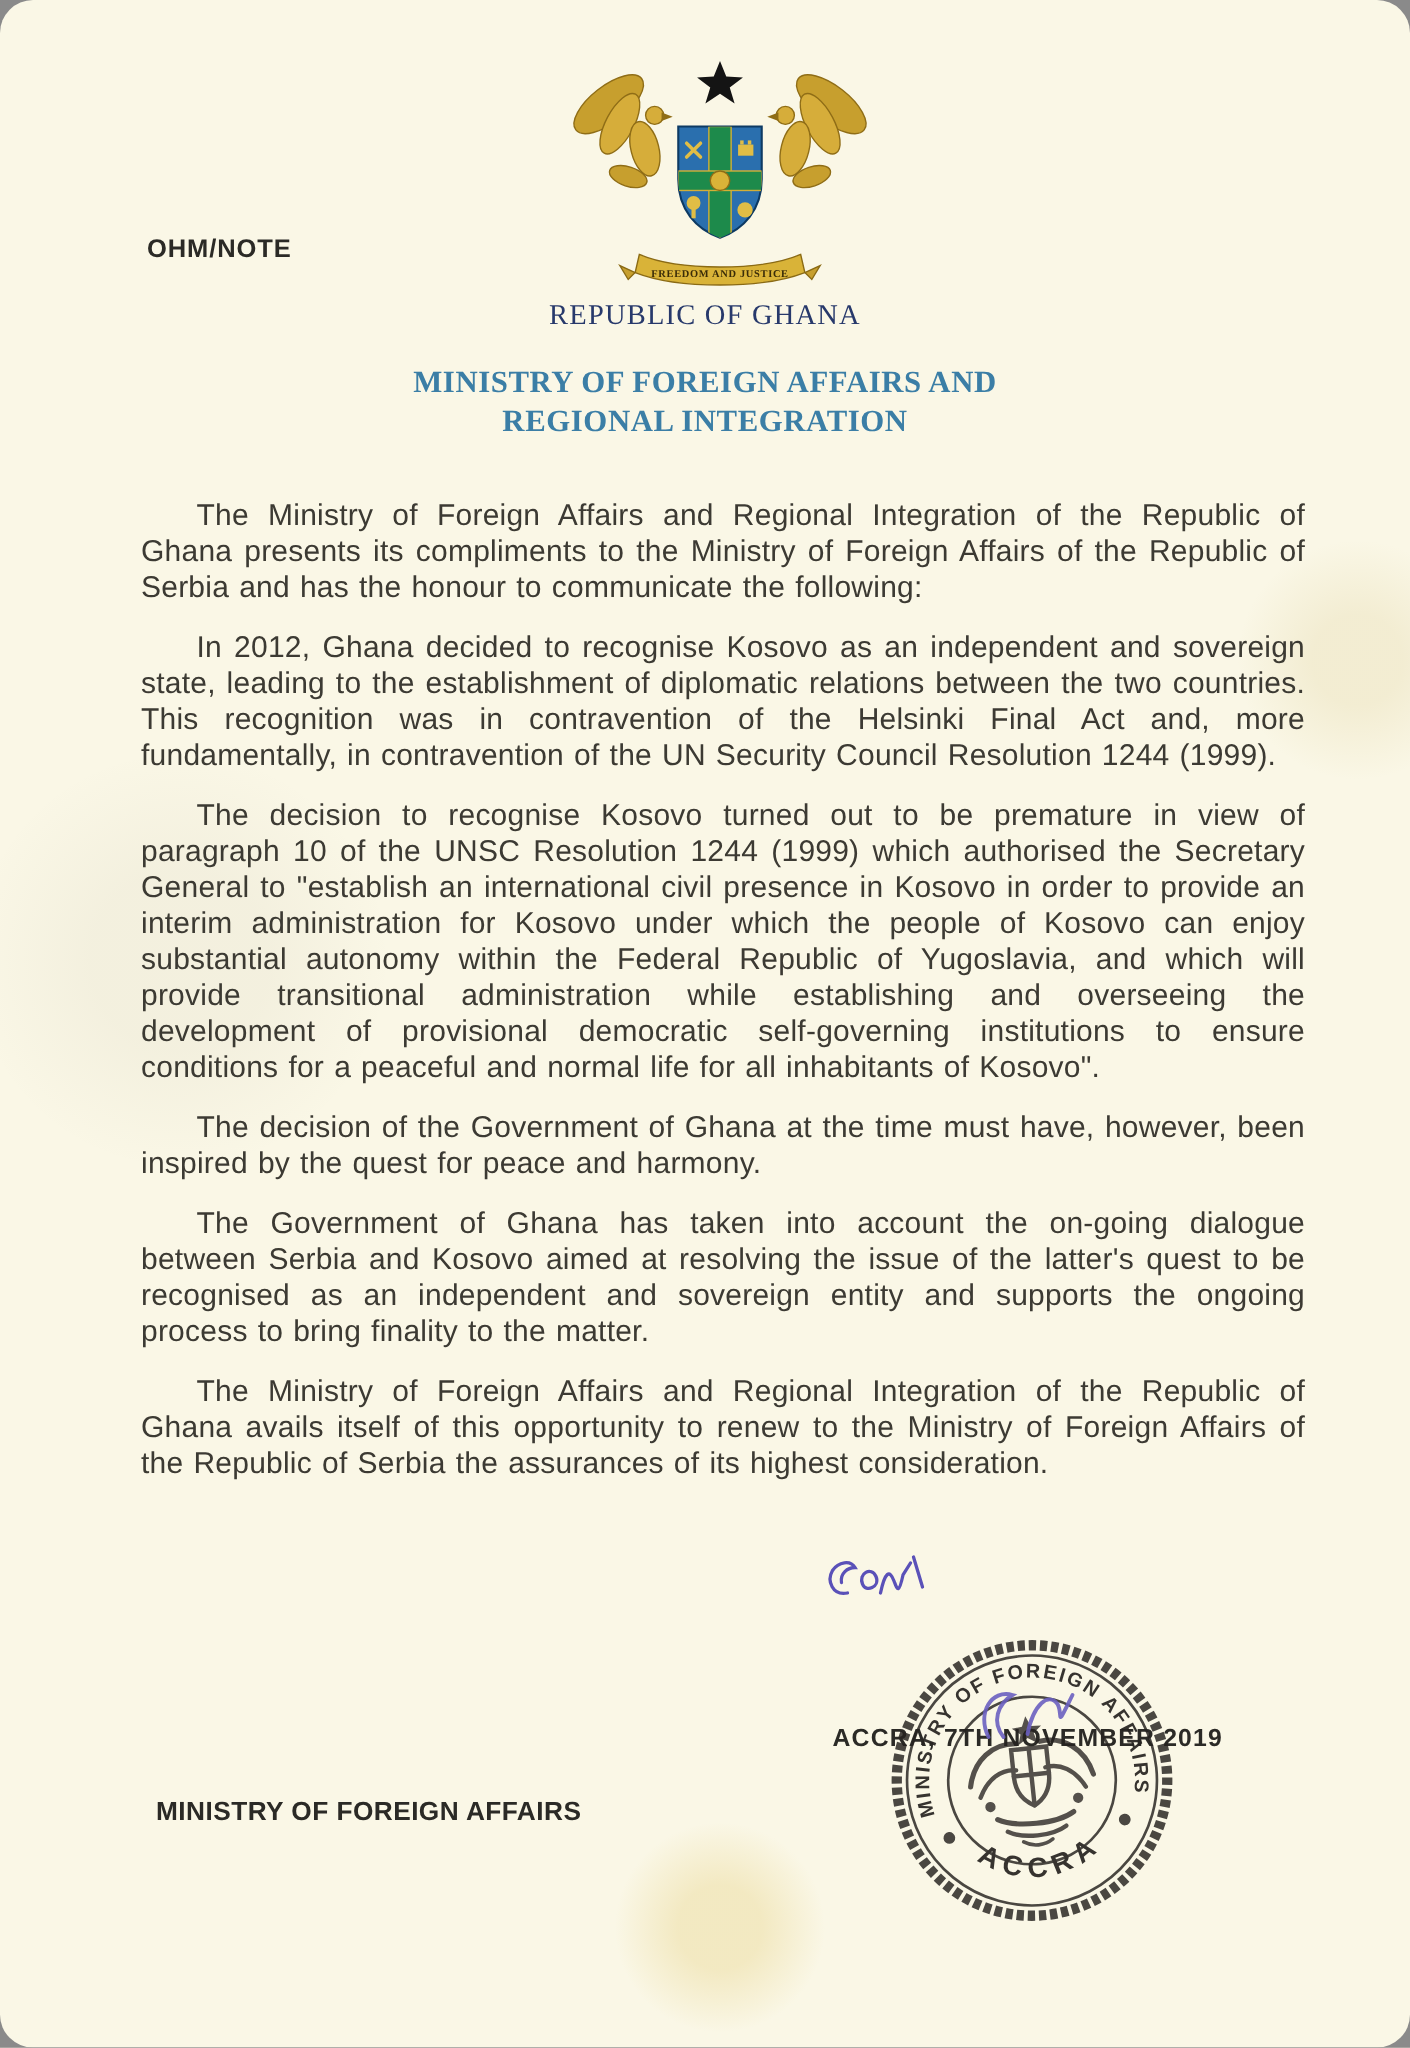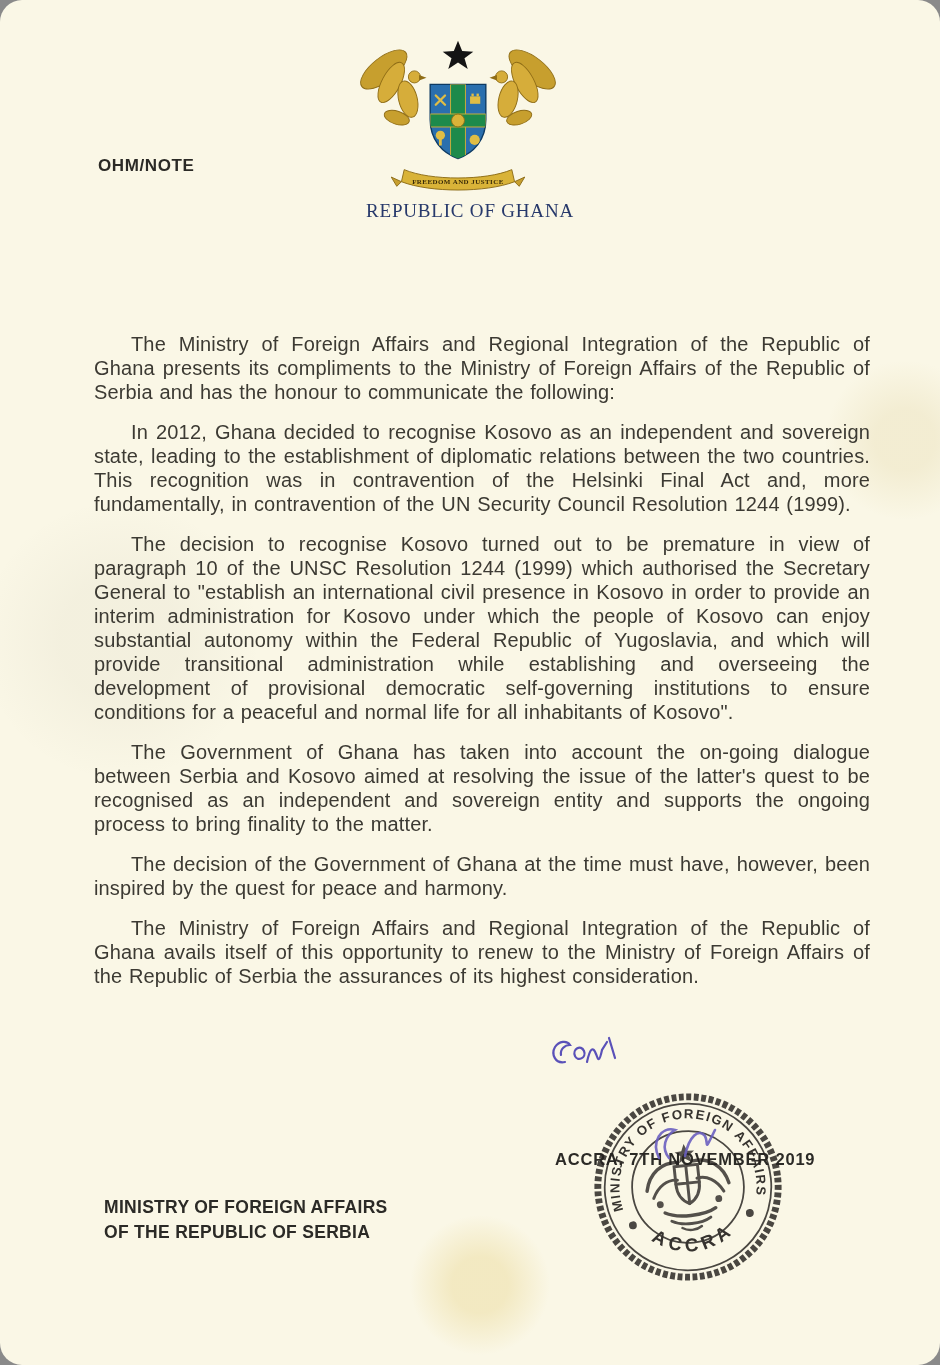--- a/index.html
+++ b/index.html
@@ -11,21 +11,21 @@
       radial-gradient(circle at 905px 440px, rgba(210,190,120,.18) 0 30px, rgba(210,190,120,0) 80px),
       radial-gradient(circle at 120px 640px, rgba(120,110,80,.05) 0 60px, rgba(120,110,80,0) 140px);
     font-family:"Liberation Sans",sans-serif;
     overflow:hidden;
     border-radius:22px;
   }
   .ref{
     position:absolute;left:98px;top:156px;
     font-size:17px;font-weight:bold;letter-spacing:.6px;color:#2b2a26;
   }
-  .arms{position:absolute;left:356px;top:28px;width:204px;height:172px;}
+  .arms{position:absolute;left:378px;top:28px;width:204px;height:172px;}
   .republic{
     position:absolute;left:0;top:200px;width:100%;text-align:center;
     font-family:"Liberation Serif",serif;font-size:19px;letter-spacing:.8px;color:#27396b;
   }
   .ministry{
     position:absolute;left:0;top:242px;width:100%;text-align:center;
     font-family:"Liberation Serif",serif;font-weight:bold;font-size:20.5px;
     letter-spacing:.4px;color:#3b7ea6;line-height:26px;
   }
   .note-body{
@@ -91,27 +91,31 @@
 
       <path d="M52,150 C80,162 140,162 168,150 L171,163 C140,175 80,175 49,163 Z" fill="#d9b338" stroke="#8a6a14" stroke-width="1"></path>
       <polygon points="49,163 38,158 44,168" fill="#c79f2e" stroke="#8a6a14" stroke-width="1"></polygon>
       <polygon points="171,163 182,158 176,168" fill="#c79f2e" stroke="#8a6a14" stroke-width="1"></polygon>
       <text x="110" y="166" text-anchor="middle" font-size="7.5" font-weight="bold" font-family="Liberation Serif, serif" fill="#3a2c08" letter-spacing="0.5">FREEDOM AND JUSTICE</text>
     </svg>
   </div>
 
   <div class="republic">REPUBLIC OF GHANA</div>
 
+  <div class="ministry">
+    <div>MINISTRY OF FOREIGN AFFAIRS AND</div>
+    <div>REGIONAL INTEGRATION</div>
+  </div>
 
   <div class="note-body">
     <p>The Ministry of Foreign Affairs and Regional Integration of the Republic of Ghana presents its compliments to the Ministry of Foreign Affairs of the Republic of Serbia and has the honour to communicate the following:</p>
     <p>In 2012, Ghana decided to recognise Kosovo as an independent and sovereign state, leading to the establishment of diplomatic relations between the two countries. This recognition was in contravention of the Helsinki Final Act and, more fundamentally, in contravention of the UN Security Council Resolution 1244 (1999).</p>
     <p>The decision to recognise Kosovo turned out to be premature in view of paragraph 10 of the UNSC Resolution 1244 (1999) which authorised the Secretary General to "establish an international civil presence in Kosovo in order to provide an interim administration for Kosovo under which the people of Kosovo can enjoy substantial autonomy within the Federal Republic of Yugoslavia, and which will provide transitional administration while establishing and overseeing the development of provisional democratic self-governing institutions to ensure conditions for a peaceful and normal life for all inhabitants of Kosovo".</p>
+    <p>The decision of the Government of Ghana at the time must have, however, been inspired by the quest for peace and harmony.</p>
     <p>The Government of Ghana has taken into account the on-going dialogue between Serbia and Kosovo aimed at resolving the issue of the latter's quest to be recognised as an independent and sovereign entity and supports the ongoing process to bring finality to the matter.</p>
-    <p>The decision of the Government of Ghana at the time must have, however, been inspired by the quest for peace and harmony.</p>
     <p>The Ministry of Foreign Affairs and Regional Integration of the Republic of Ghana avails itself of this opportunity to renew to the Ministry of Foreign Affairs of the Republic of Serbia the assurances of its highest consideration.</p>
   </div>
 
   <svg class="scribble-initials" width="74" height="40" viewBox="0 0 74 40">
     <path d="M16,26 C6,28 2,18 6,11 C10,5 18,4 21,9 C16,9 11,13 12,19" fill="none" stroke="#5a51b8" stroke-width="2.2" stroke-linecap="round"></path>
     <path d="M26,20 c-3,-7 6,-12 9,-5 c3,7 -7,11 -9,5" fill="none" stroke="#5a51b8" stroke-width="2.2" stroke-linecap="round"></path>
     <path d="M38,26 C41,12 44,10 47,18 C49,23 50,28 53,14 L58,6" fill="none" stroke="#5a51b8" stroke-width="2.2" stroke-linecap="round"></path>
     <path d="M60,2 L66,22" fill="none" stroke="#5a51b8" stroke-width="2.2" stroke-linecap="round"></path>
   </svg>
 
@@ -154,16 +158,15 @@
     </svg>
   </div>
 
   <svg class="scribble-stamp" width="84" height="52" viewBox="0 0 84 52">
     <path d="M14,42 C6,26 16,10 30,14 C20,20 16,32 24,42" fill="none" stroke="#6a5fc0" stroke-width="2.6" stroke-linecap="round" opacity="0.9"></path>
     <path d="M40,40 C44,20 54,12 60,20 C64,27 58,38 70,14" fill="none" stroke="#6a5fc0" stroke-width="2.6" stroke-linecap="round" opacity="0.9"></path>
   </svg>
 
   <div class="addressee">
     <div>MINISTRY OF FOREIGN AFFAIRS</div>
-    <div>OF THE REPUBLIC OF SERBIA</div>
   </div>
 
 </div>
 
 </body></html>

